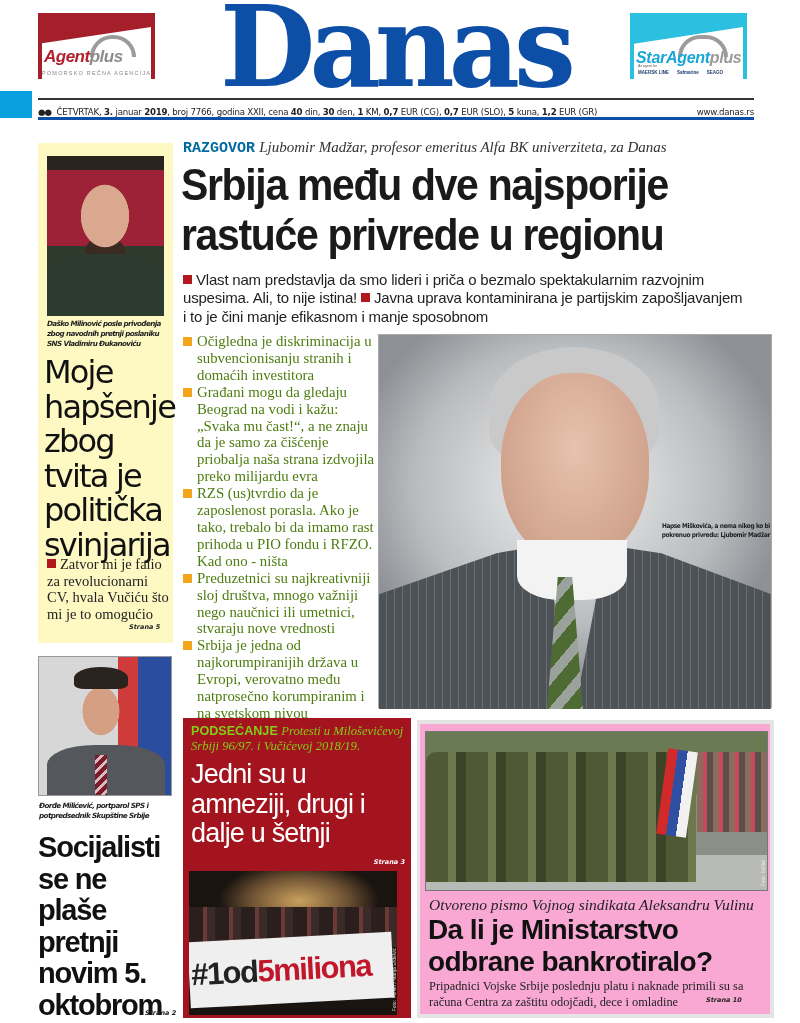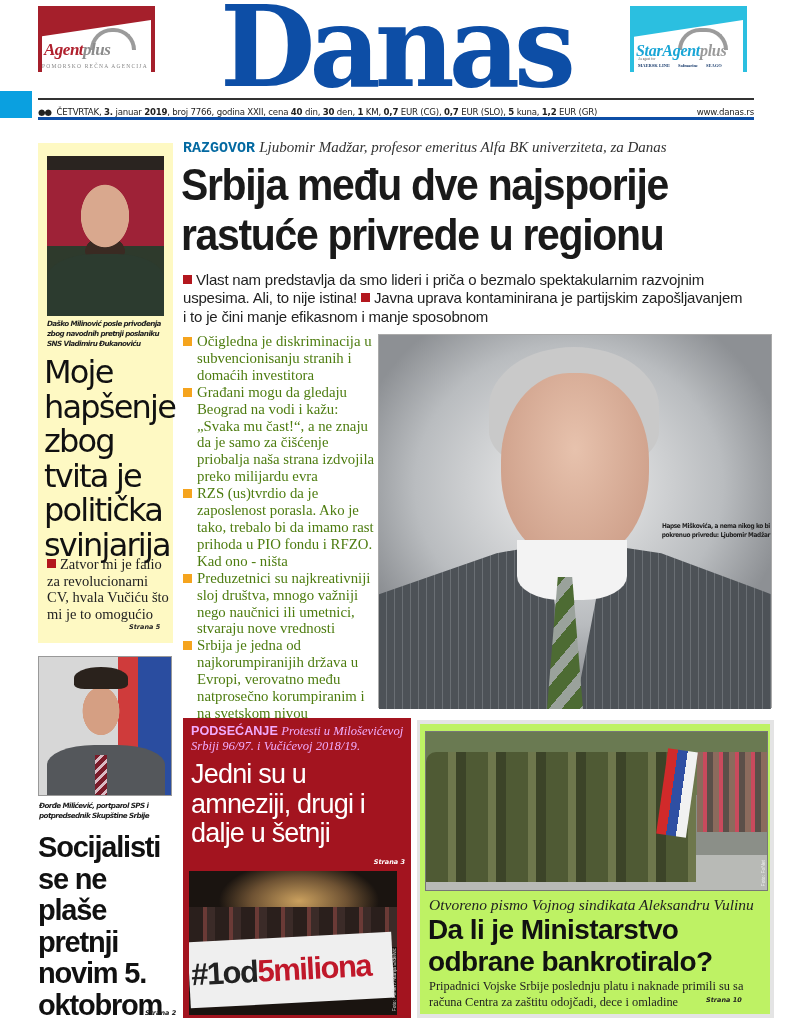--- a/index.html
+++ b/index.html
@@ -1,20 +1,20 @@
 <!DOCTYPE html>
 <html><head>
 <meta charset="utf-8">
 <style>
   * { box-sizing: border-box; margin: 0; padding: 0; }
   html, body { width: 800px; height: 1023px; background: #ffffff; overflow: hidden; }
   body { position: relative; font-family: "Liberation Sans", sans-serif; color: #1a1a1a; }
 
   
-  .ad { position: absolute; top: 6px; height: 66px; overflow: hidden; font-family: Liberation Serif, serif; }
+  .ad { position: absolute; top: 13px; height: 66px; overflow: hidden; }
   .ad-left { left: 38px; width: 117px; background: #ffffff; }
   .ad-left .band-top { position: absolute; left: 0; top: 0; width: 100%; height: 86px; background: #a51f2b; }
   .ad-left .inner { position: absolute; left: 4px; top: 14px; right: 4px; height: 54px; background: #fff; clip-path: polygon(0 30%, 100% 0, 100% 100%, 0 100%); }
   .ad-left .brand { position: absolute; left: 6px; top: 34px; font-weight: bold; font-style: italic; font-size: 17px; color: #b0202d; letter-spacing: -0.5px; }
   .ad-left .brand span { color: #8c8c8c; }
   .ad-left .sub { position: absolute; left: 4px; top: 57px; font-size: 5.5px; letter-spacing: 1.2px; color: #888; }
   .ad-left .url { position: absolute; right: 6px; top: 74px; font-size: 5px; color: #fff; font-weight: bold; }
   .ad-arc { position: absolute; width: 46px; height: 22px; border: 4px solid #9b9b9b; border-bottom: none; border-radius: 30px 30px 0 0; }
 
   .ad-right { left: 630px; width: 117px; background: #2bbfe0; }
@@ -84,36 +84,36 @@
   .photo-madzar .hair { position: absolute; left: 110px; top: 12px; width: 170px; height: 120px; background: #c9c9c9; border-radius: 50% 50% 30% 30%; }
   .photo-madzar .face { position: absolute; left: 122px; top: 38px; width: 148px; height: 190px; background: radial-gradient(ellipse at 50% 40%, #e7c2ad, #c89781); border-radius: 46% 46% 48% 48%; }
   .photo-madzar .collar { position: absolute; left: 138px; top: 205px; width: 110px; height: 60px; background: #f3f3f3; border-radius: 0 0 40% 40%; }
   .photo-madzar .suit { position: absolute; left: 0; top: 210px; width: 100%; height: 164px; background: repeating-linear-gradient(90deg, #4d5257 0 7px, #6a6f74 7px 8px); clip-path: polygon(0 30%, 30% 5%, 42% 0, 50% 100%, 58% 0, 72% 5%, 100% 30%, 100% 100%, 0 100%); }
   .photo-madzar .tie { position: absolute; left: 168px; top: 242px; width: 36px; height: 132px; background: repeating-linear-gradient(130deg, #4d6b33 0 14px, #9aa29b 14px 24px); clip-path: polygon(30% 0, 70% 0, 100% 100%, 0 100%); }
   .cap-madzar { position: absolute; left: 630px; top: 522px; width: 140px; text-align: right; font-family: "DejaVu Sans", sans-serif;
                 font-weight: bold; font-size: 6.6px; line-height: 8.6px; letter-spacing: -0.4px; color: #222; transform: scaleX(0.88); transform-origin: right top; }
 
   
   .red-box { position: absolute; left: 183px; top: 718px; width: 228px; height: 300px; background: #a3141f; }
-  .red-box .kicker2 { position: absolute; left: 8px; top: 6px; width: 216px; font-size: 12.6px; line-height: 15px; color: #f0abfc; }
+  .red-box .kicker2 { position: absolute; left: 8px; top: 6px; width: 216px; font-size: 12.6px; line-height: 15px; color: #84cc16; }
   .red-box .kicker2 .tag { font-family: "Liberation Sans", sans-serif; font-weight: bold; }
   .red-box .kicker2 .text { font-family: "Liberation Serif", serif; font-style: italic; }
   .red-box .head { position: absolute; left: 8px; top: 42px; width: 216px; font-family: "Liberation Sans", sans-serif; font-size: 27px; line-height: 29.5px; color: #fff; letter-spacing: -0.8px; }
   .red-box .strana-3 { position: absolute; right: 6px; top: 140px; color: #fff; margin-left: 44px; }
   .protest-photo { position: absolute; left: 6px; top: 153px; width: 208px; height: 144px; overflow: hidden;
      background: radial-gradient(ellipse 80px 40px at 110px 30px, #caa05e 0%, #6e5233 60%, #1a1410 100%); }
   .protest-photo .crowd { position: absolute; left: 0; top: 36px; width: 100%; height: 40px; background: repeating-linear-gradient(90deg, #2a1f1c 0 14px, #6a3a36 14px 18px, #3b2b28 18px 26px); }
   .protest-photo .banner { position: absolute; left: 0; top: 66px; width: 204px; height: 66px; background: #efefef; transform: rotate(-3deg); display: flex; align-items: center; padding-left: 2px;
      font-family: "Liberation Sans", sans-serif; font-weight: bold; font-size: 31px; letter-spacing: -1.5px; color: #222; }
   .protest-photo .banner .red { color: #c0182a; }
   .protest-photo .credit { position: absolute; right: 0; bottom: 4px; writing-mode: vertical-rl; transform: rotate(180deg); font-size: 5px; color: #ddd; }
 
   
   .gray-box { position: absolute; left: 417px; top: 720px; width: 357px; height: 298px; background: #e4e4e4; }
-  .gray-box .panel { position: absolute; left: 3px; top: 4px; width: 350px; height: 290px; background: #bef264; }
+  .gray-box .panel { position: absolute; left: 3px; top: 4px; width: 350px; height: 290px; background: #f9a8d4; }
   .soldiers-photo { position: absolute; left: 5px; top: 7px; width: 343px; height: 160px; overflow: hidden; border: 1px solid #777;
      background: linear-gradient(180deg, #6a7a52 0 40%, #8b8f88 40% 78%, #b8bab6 78% 100%); }
   .soldiers-photo .troops { position: absolute; left: 0; top: 20px; width: 270px; height: 130px;
      background: repeating-linear-gradient(90deg, #4f5a34 0 22px, #6e774c 22px 30px, #3c4428 30px 40px); border-radius: 10px 10px 0 0; }
   .soldiers-photo .flag { position: absolute; left: 236px; top: 18px; width: 30px; height: 86px;
      background: linear-gradient(90deg, #d12a2a 0 33%, #2f4fa3 33% 66%, #f1f1f1 66% 100%); transform: rotate(8deg); }
   .soldiers-photo .crowd { position: absolute; right: 0; top: 20px; width: 70px; height: 80px; background: repeating-linear-gradient(90deg, #8b6b5d 0 6px, #c94a5d 6px 10px, #5b4f49 10px 16px); }
   .soldiers-photo .credit { position: absolute; right: 1px; bottom: 4px; writing-mode: vertical-rl; transform: rotate(180deg); font-size: 5px; color: #eee; }
   .gray-box .kicker3 { position: absolute; left: 9px; top: 172px; font-family: "Liberation Serif", serif; font-style: italic; font-size: 15.5px; color: #222; white-space: nowrap; }
   .gray-box .head { position: absolute; left: 8px; top: 190px; width: 345px; font-family: "Liberation Sans", sans-serif; font-weight: bold; font-size: 28px; line-height: 31.5px; letter-spacing: -0.6px; color: #111; }

